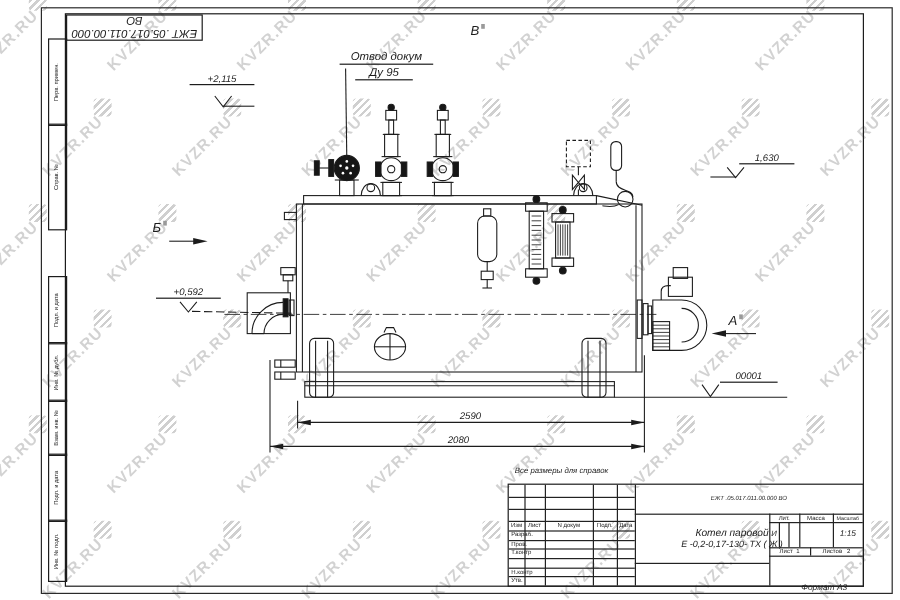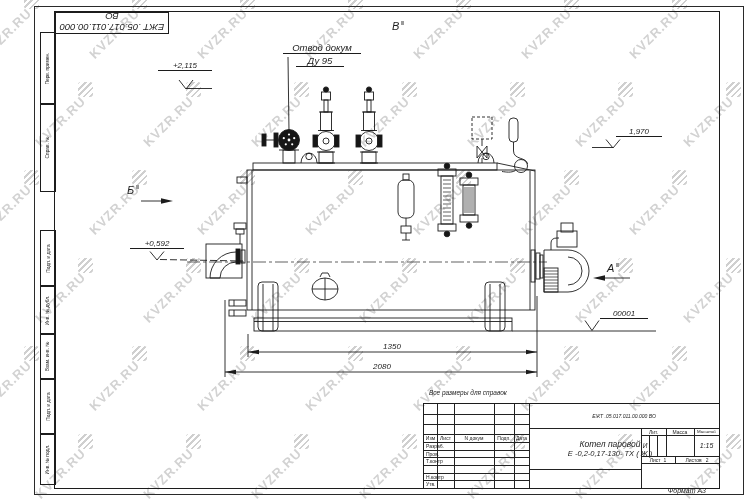--- a/index.html
+++ b/index.html
@@ -353,25 +353,25 @@
         <polygon points="173,201 161,198.3 161,203.7" fill="#1c1c1c" stroke="none"></polygon>
       <line x1="604" y1="278" x2="630" y2="278"></line>
         <polygon points="593,278 605,275.3 605,280.7" fill="#1c1c1c" stroke="none"></polygon>
     </g>
   </svg>
 
   <div class="lbl uline" style="left:283px;top:42px;width:78px;font-size:9.5px;">Отвод докум</div>
   <div class="lbl uline" style="left:296px;top:55px;width:48px;font-size:9.5px;">Ду 95</div>
 
   <div class="lbl uline elev" style="left:158px;top:61px;width:54px;">+2,115</div>
-  <div class="lbl uline elev" style="left:616px;top:127px;width:46px;">1,970</div>
+  <div class="lbl uline elev" style="left:616px;top:127px;width:46px;">1,630</div>
   <div class="lbl uline elev" style="left:130px;top:239px;width:54px;">+0,592</div>
   <div class="lbl uline elev" style="left:600px;top:309px;width:48px;">00001</div>
 
-  <div class="lbl dim" style="left:352px;top:342px;width:80px;">1350</div>
+  <div class="lbl dim" style="left:352px;top:342px;width:80px;">2590</div>
   <div class="lbl dim" style="left:342px;top:362px;width:80px;">2080</div>
 
   <div class="lbl vm" style="left:127px;top:184px;"><span>Б</span><span class="vm-sub"></span></div>
   <div class="lbl vm" style="left:392px;top:20px;"><span>В</span><span class="vm-sub"></span></div>
   <div class="lbl vm" style="left:607px;top:262px;"><span>А</span><span class="vm-sub"></span></div>
 
   <div class="lbl note" style="left:429px;top:389px;width:115px;">Все размеры для справок</div>
   <div class="lbl fmt" style="left:600px;top:487px;width:106px;">Формат А3</div>
 
   <div class="abs" id="tb">

